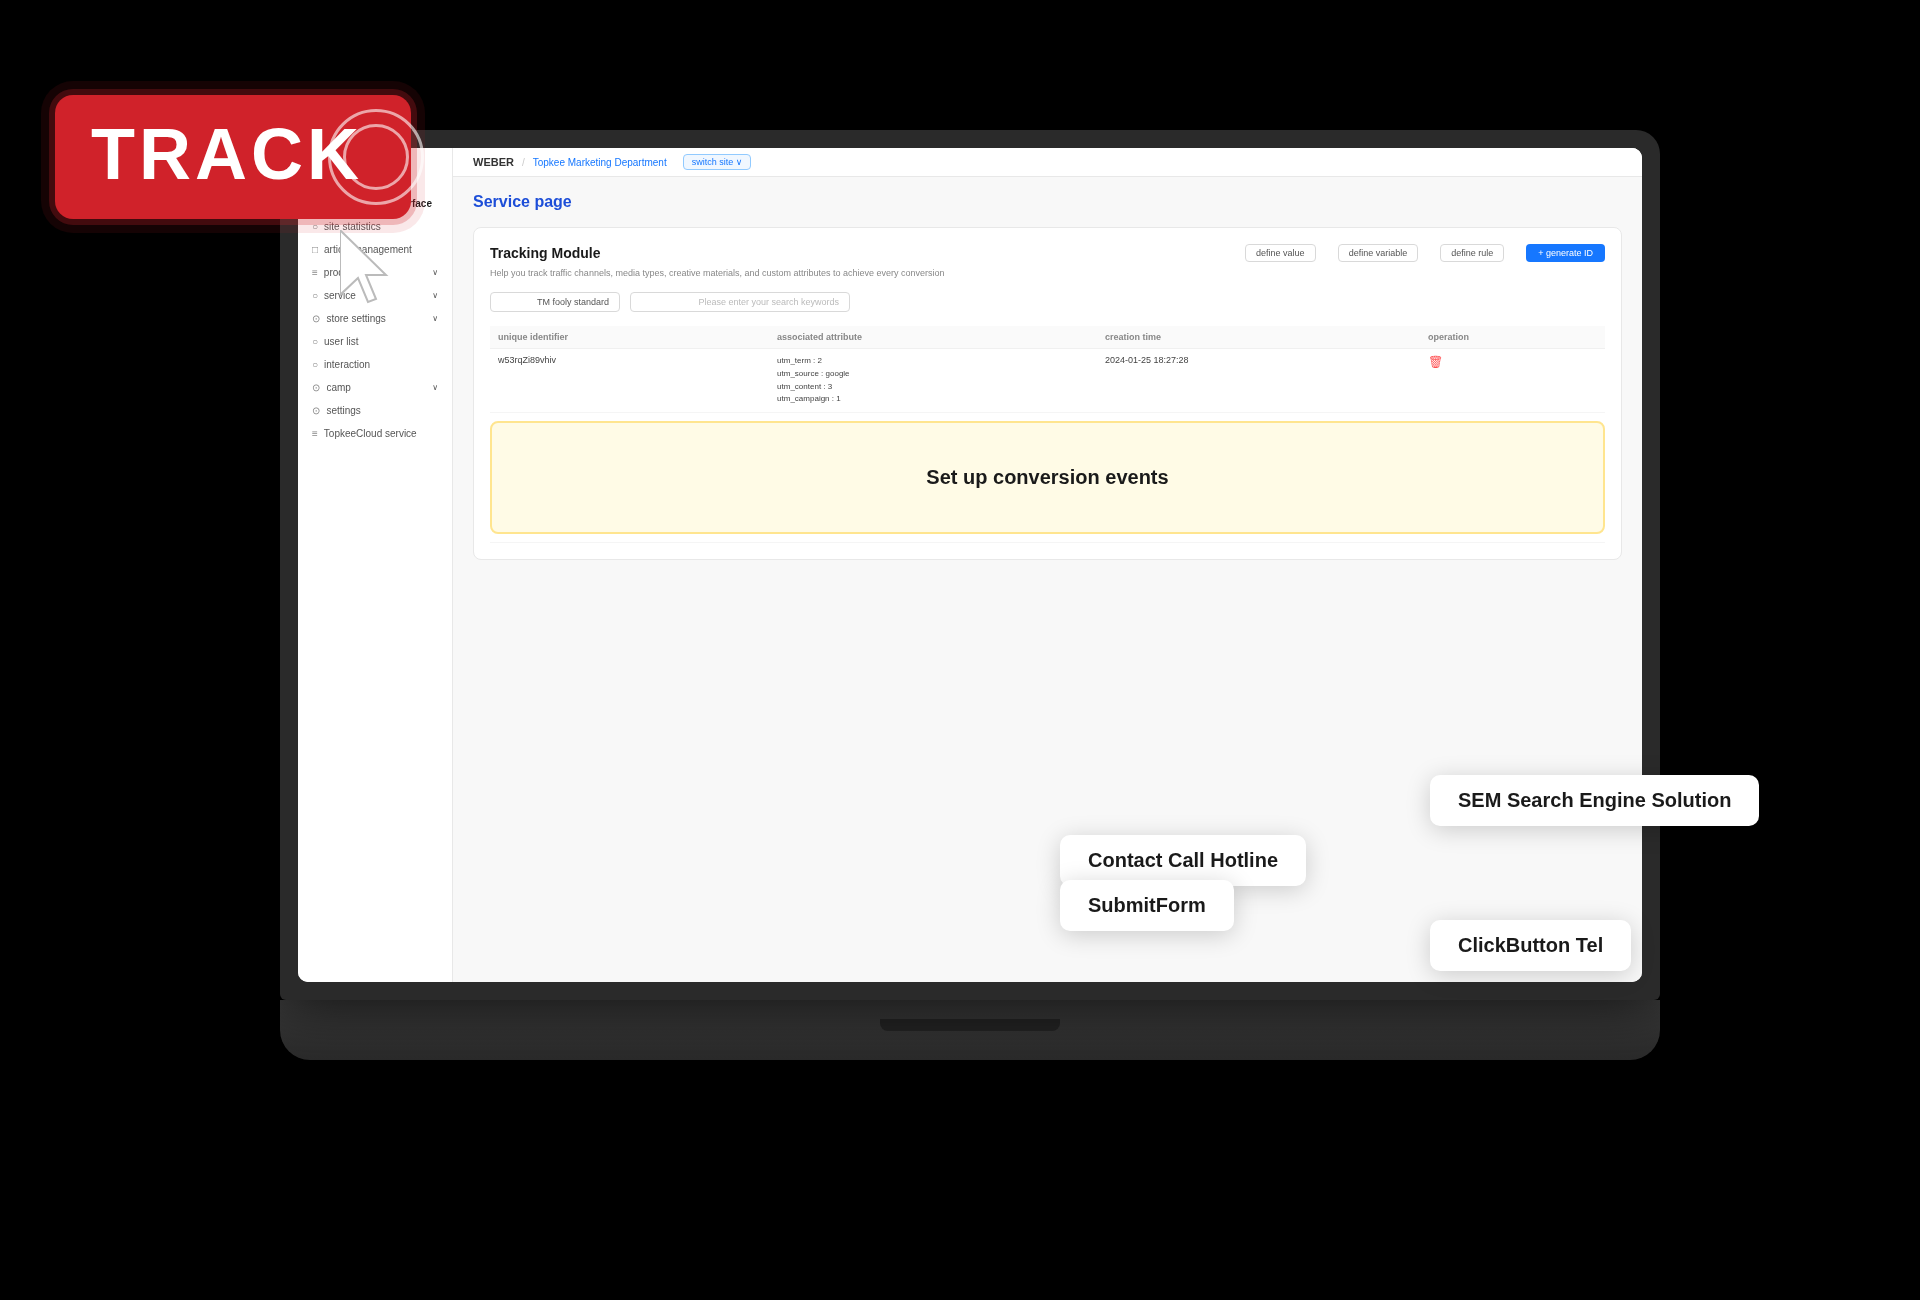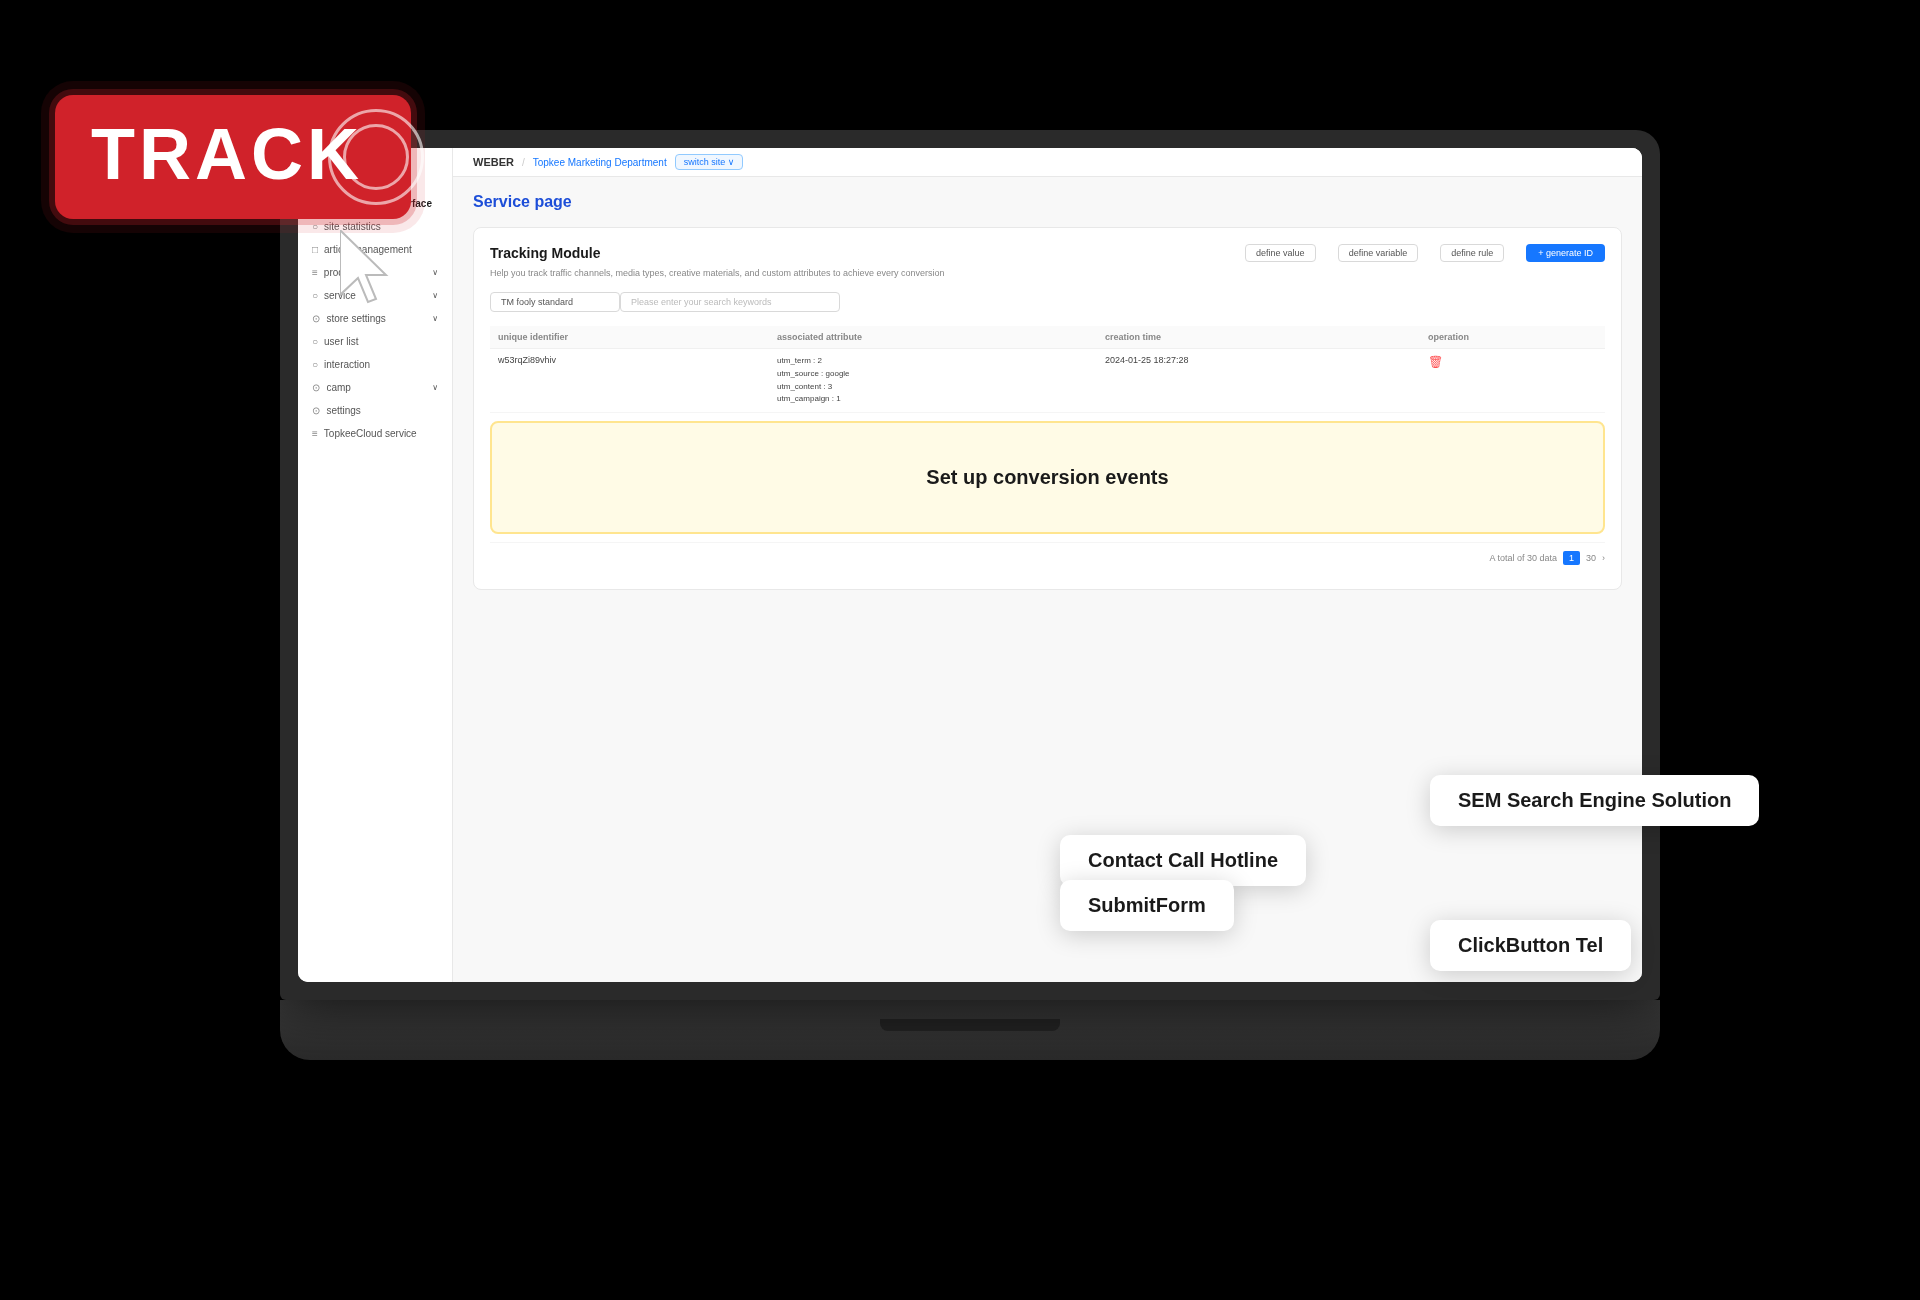--- a/index.html
+++ b/index.html
@@ -165,21 +165,21 @@
       color: #888;
     }
     .topbar-brand {
       font-weight: 700;
       color: #333;
       font-size: 11px;
     }
     .topbar-sep { color: #ccc; }
     .topbar-link { color: #1677ff; cursor: pointer; }
     .topbar-switch {
-      margin-left: 0;
+      margin-left: 8px;
       background: #f0f7ff;
       border: 1px solid #91caff;
       border-radius: 4px;
       padding: 2px 8px;
       color: #1677ff;
       font-size: 9px;
       cursor: pointer;
     }
 
     
@@ -242,21 +242,23 @@
     }
     .tracking-desc {
       font-size: 9px;
       color: #888;
       margin-bottom: 14px;
     }
 
     
     .filters-row {
       display: flex;
+      gap: 10px;
       margin-bottom: 14px;
+      text-align: right;
     }
     .filter-select {
       border: 1px solid #d9d9d9;
       border-radius: 4px;
       padding: 4px 10px;
       font-size: 9px;
       color: #555;
       background: #fff;
       width: 130px;
     }
@@ -469,26 +471,20 @@
                   <tr>
                     <td colspan="4" style="height:130px; position:relative; padding:0;">
                       <div style="position:absolute;left:0;right:0;top:8px;bottom:8px;background:#fffbe6;border:2px solid #ffe58f;border-radius:8px;display:flex;align-items:center;justify-content:center;">
                         <span style="font-size:20px;font-weight:800;color:#1a1a1a;">Set up conversion events</span>
                       </div>
                     </td>
                   </tr>
                 </tbody>
               </table>
 
-              <div class="pagination">
-                <span>A total of 30 data</span>
-                <span class="page-num">1</span>
-                <span>30</span>
-                <span>›</span>
-              </div>
             </div>
           </div>
         </div>
       </div>
     </div>
   </div>
   <div class="laptop-base">
     <div class="laptop-notch"></div>
   </div>
 </div>

